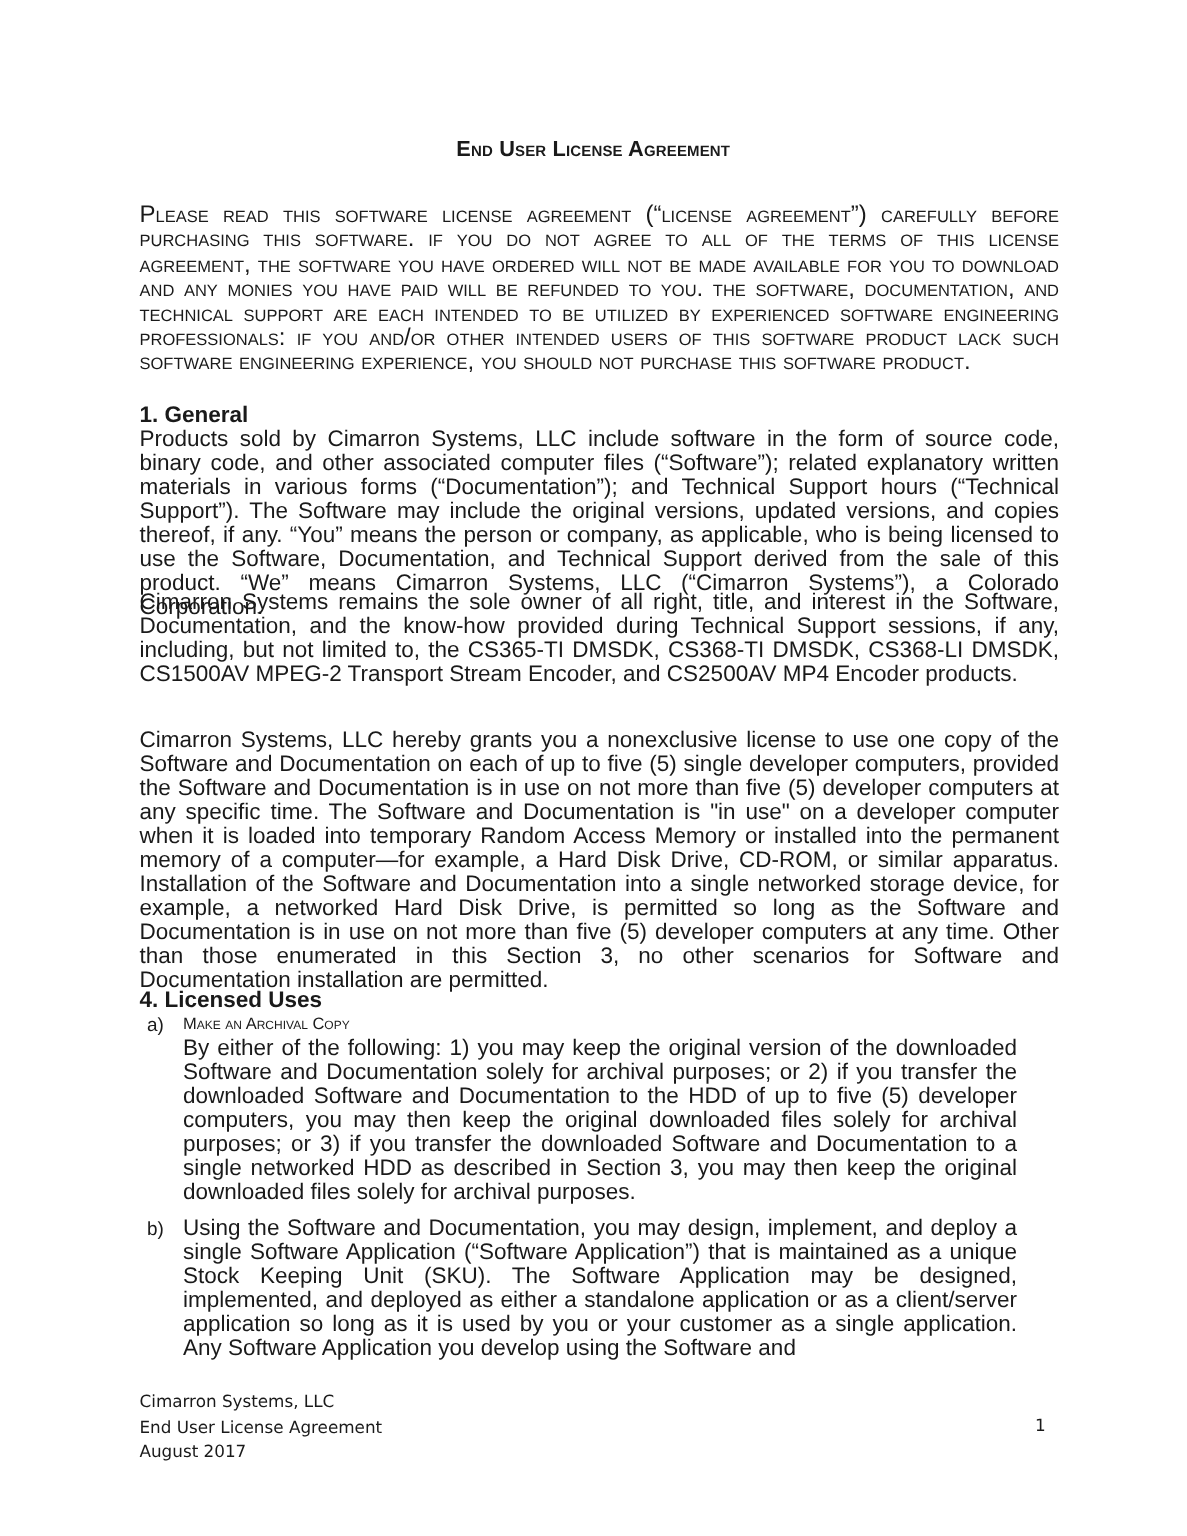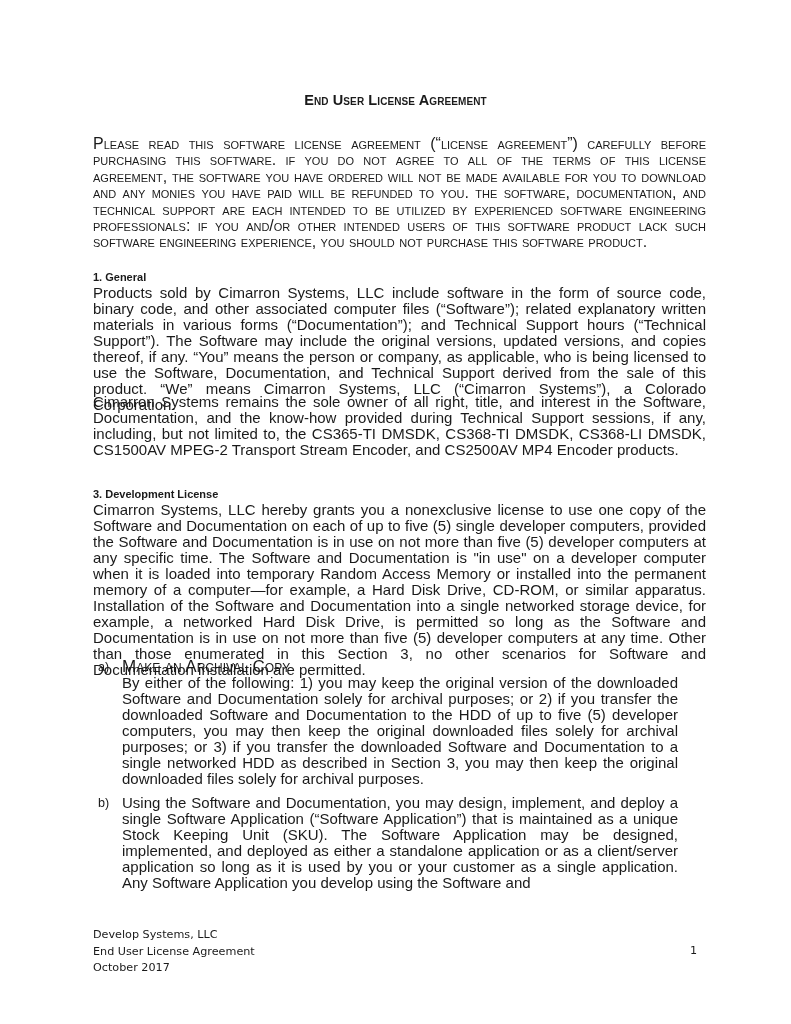--- a/index.html
+++ b/index.html
@@ -15,26 +15,26 @@
       text-align: justify; margin: 0;
     }
     .preamble {
       position: absolute; left: 93px; width: 613px; top: 136px;
       font-family: "Liberation Sans", sans-serif; font-size: 16px; line-height: 16.4px;
       font-variant: small-caps; text-transform: lowercase; text-align: justify; margin: 0;
     }
     .preamble::first-letter { text-transform: uppercase; }
     .section { position: absolute; left: 93px; width: 613px; }
     .sec-heading {
-      font-family: "Liberation Sans", sans-serif; font-weight: bold; font-size: 11px; line-height: 16px; margin: 0;
+      font-family: "Liberation Sans", sans-serif; font-weight: bold; font-size: 15px; line-height: 16px; margin: 0;
     }
     .sub-item { position: relative; padding-left: 29px; }
     .sub-marker { position: absolute; left: 5px; top: 0; font-family: "Liberation Sans", sans-serif; font-size: 12.6px; line-height: 16px; }
     .sub-heading {
-      font-family: "Liberation Sans", sans-serif; font-size: 17px; line-height: 16px; font-variant: small-caps; margin: 0;
+      font-family: "Liberation Sans", sans-serif; font-size: 11px; line-height: 16px; font-variant: small-caps; margin: 0;
     }
     .footer {
       position: absolute; left: 93px; top: 927px; font-family: "DejaVu Sans", sans-serif; font-size: 11.2px; line-height: 16.5px;
     }
     .page-number {
       position: absolute; left: 690px; top: 943px; font-family: "DejaVu Sans", sans-serif; font-size: 11.2px; line-height: 16.5px;
     }
   </style>
 </head>
 <body>
@@ -48,38 +48,38 @@
   <div class="section" style="top:269px;">
     <p class="sec-heading">1. General</p>
     <p class="body-text">Products sold by Cimarron Systems, LLC include software in the form of source code, binary code, and other associated computer files (“Software”); related explanatory written materials in various forms (“Documentation”); and Technical Support hours (“Technical Support”).  The Software may include the original versions, updated versions, and copies thereof, if any.  “You” means the person or company, as applicable, who is being licensed to use the Software, Documentation, and Technical Support derived from the sale of this product.  “We” means Cimarron Systems, LLC (“Cimarron Systems”), a Colorado Corporation.</p>
   </div>
 
   <div class="section" style="top:394px;">
     <p class="body-text">Cimarron Systems remains the sole owner of all right, title, and interest in the Software, Documentation, and the know-how provided during Technical Support sessions, if any, including, but not limited to, the CS365-TI DMSDK, CS368-TI DMSDK, CS368-LI DMSDK, CS1500AV MPEG-2 Transport Stream Encoder, and CS2500AV MP4 Encoder products.</p>
   </div>
 
   <div class="section" style="top:486px;">
-    <p class="sec-heading">3. Development License</p>
     <p class="body-text">Cimarron Systems, LLC hereby grants you a nonexclusive license to use one copy of the Software and Documentation on each of up to five (5) single developer computers, provided the Software and Documentation is in use on not more than five (5) developer computers at any specific time.  The Software and Documentation is "in use" on a developer computer when it is loaded into temporary Random Access Memory or installed into the permanent memory of a computer—for example, a Hard Disk Drive, CD-ROM, or similar apparatus.  Installation of the Software and Documentation into a single networked storage device, for example, a networked Hard Disk Drive, is permitted so long as the Software and Documentation is in use on not more than five (5) developer computers at any time.  Other than those enumerated in this Section 3, no other scenarios for Software and Documentation installation are permitted.</p>
   </div>
 
   <div class="section" style="top:659px;">
+    <p class="sec-heading">4. Licensed Uses</p>
 
     <div class="sub-item" style="margin-top:0px;">
       <span class="sub-marker">a)</span>
       <p class="sub-heading">Make an Archival Copy</p>
       <p class="body-text" style="width:556px;">By either of the following: 1) you may keep the original version of the downloaded Software and Documentation solely for archival purposes; or 2) if you transfer the downloaded Software and Documentation to the HDD of up to five (5) developer computers, you may then keep the original downloaded files solely for archival purposes; or 3) if you transfer the downloaded Software and Documentation to a single networked HDD as described in Section 3, you may then keep the original downloaded files solely for archival purposes.</p>
     </div>
 
     <div class="sub-item" style="margin-top:8px;">
       <span class="sub-marker">b)</span>
       <p class="body-text" style="width:556px;">Using the Software and Documentation, you may design, implement, and deploy a single Software Application (“Software Application”) that is maintained as a unique Stock Keeping Unit (SKU).  The Software Application may be designed, implemented, and deployed as either a standalone application or as a client/server application so long as it is used by you or your customer as a single application.  Any Software Application you develop using the Software and</p>
     </div>
   </div>
 
   <div class="footer">
-    <div>Develop Systems, LLC</div>
+    <div>Cimarron Systems, LLC</div>
     <div>End User License Agreement</div>
-    <div>October 2017</div>
+    <div>August 2017</div>
   </div>
   <div class="page-number">1</div>
 
 </div>
 
 </body></html>

